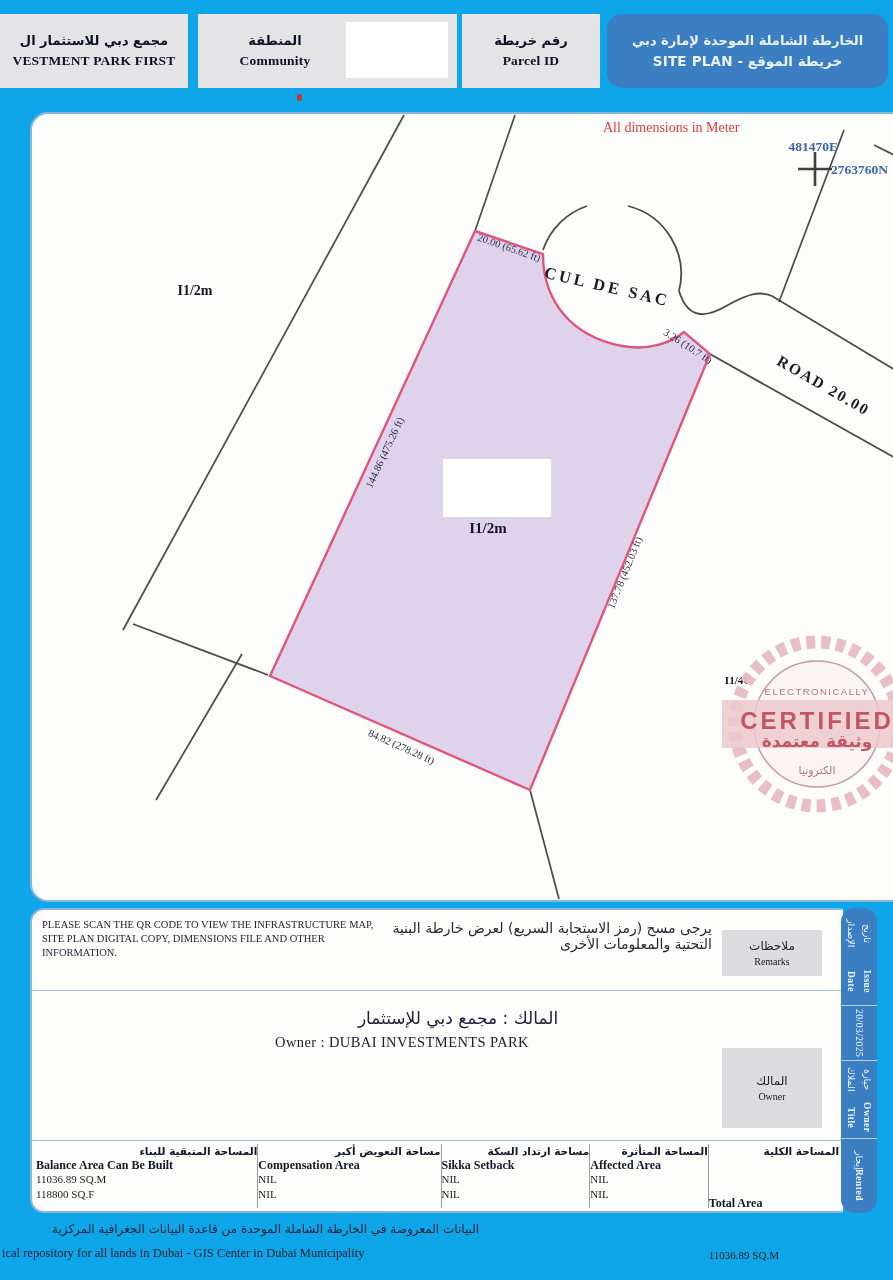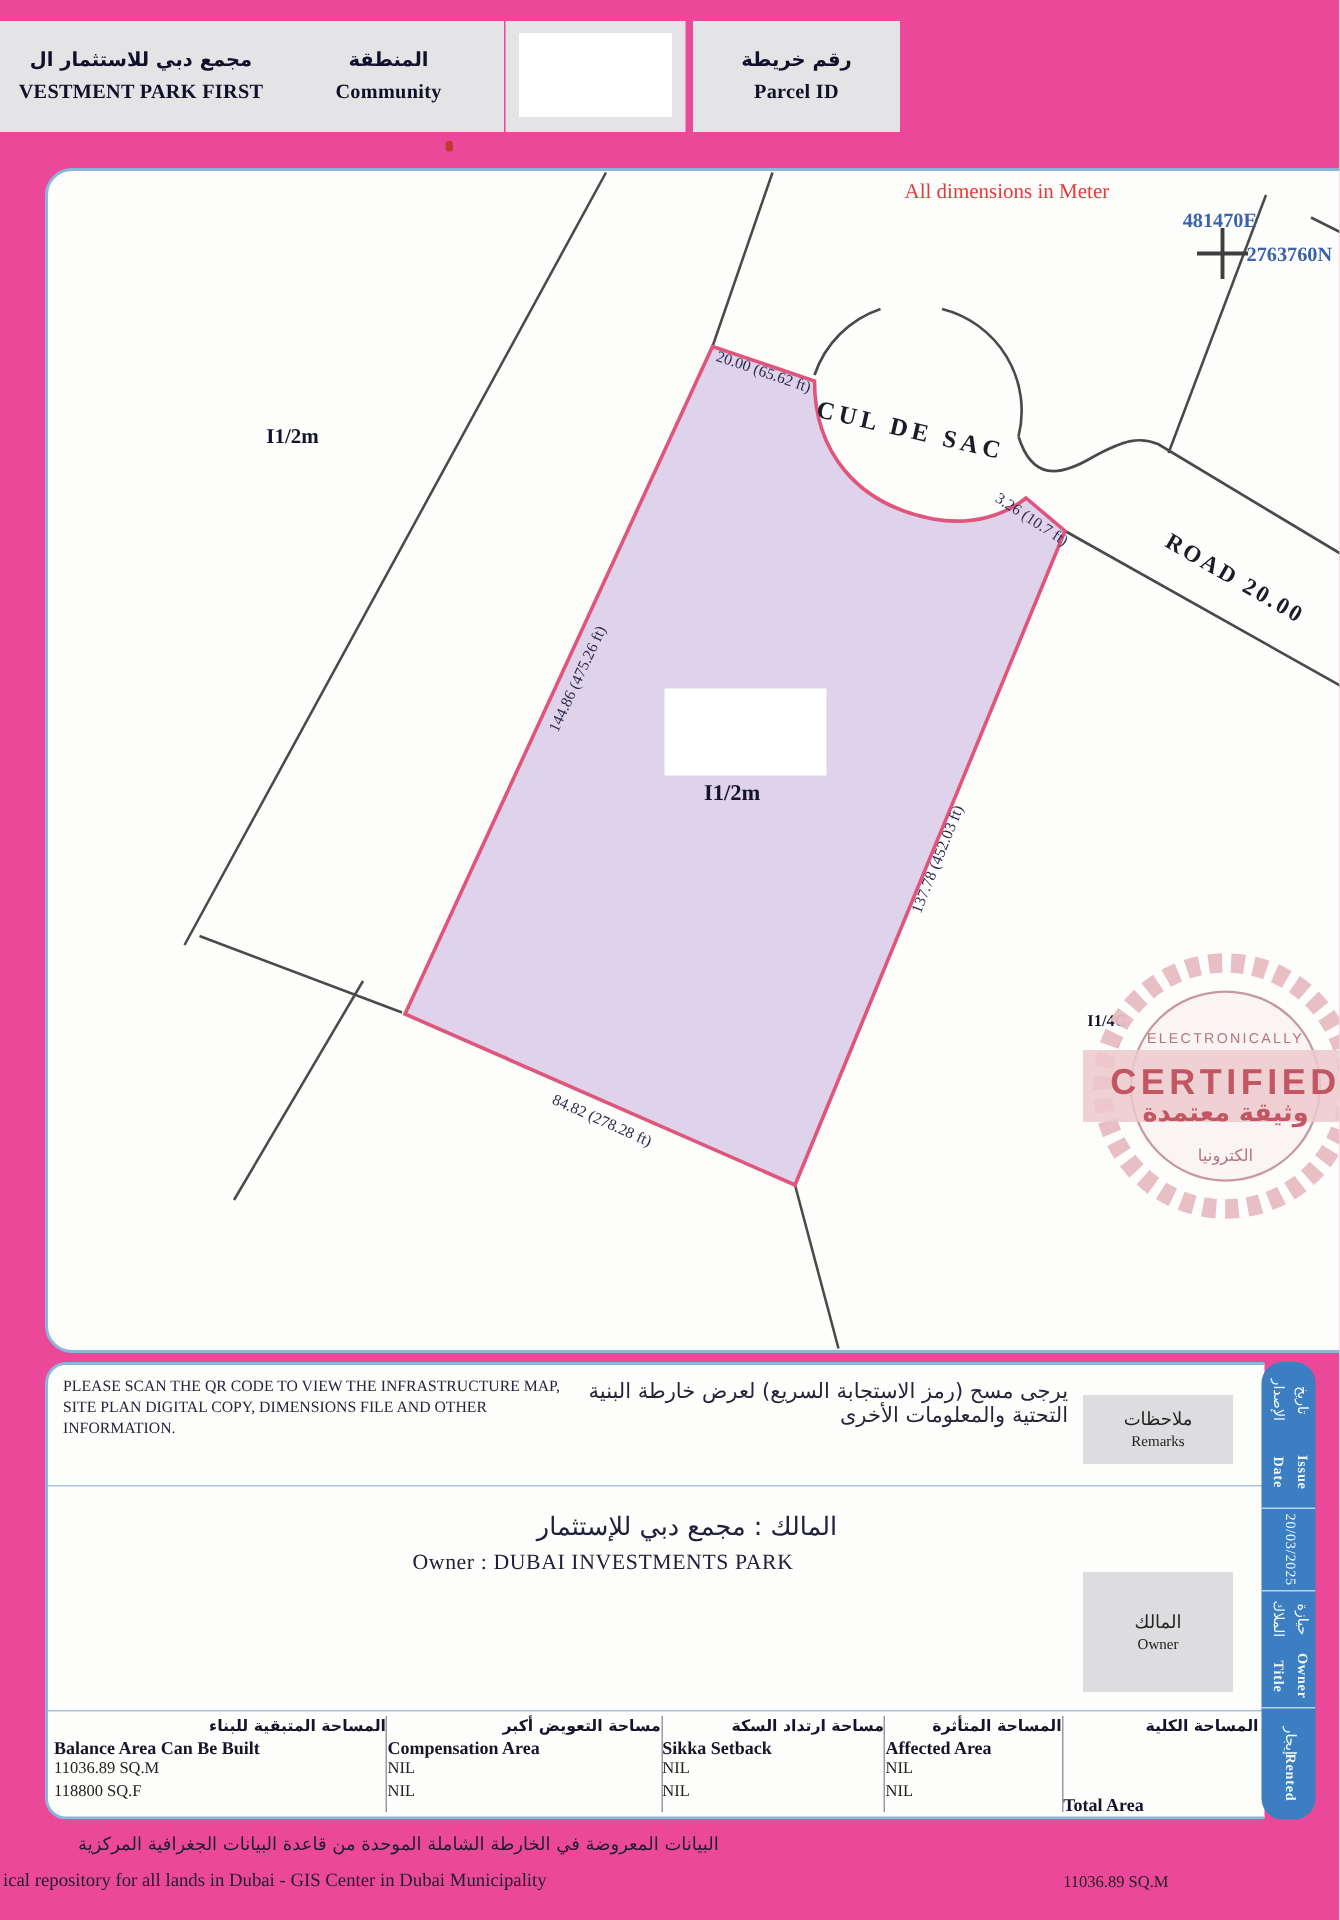--- a/index.html
+++ b/index.html
@@ -1,16 +1,16 @@
 <!DOCTYPE html>
 <html><head>
 <meta charset="utf-8">
 <style>
   html,body{margin:0;padding:0;background:#f6f5f3;}
-  #page{position:relative;width:893px;height:1280px;background:#ec4899;overflow:hidden;
+  #page{position:relative;width:893px;height:1280px;background:#0ea5e9;overflow:hidden;
         font-family:"Liberation Serif", serif;color:#15152a;text-decoration:underline;}
   
   .hbox{position:absolute;top:14px;height:74px;background:#e4e4e7;display:flex;flex-direction:column;
         align-items:center;justify-content:center;gap:5px;}
   .hbox .ar{font-size:13px;font-weight:bold;color:#101028;}
   .hbox .en{font-size:13.5px;font-weight:bold;color:#101028;letter-spacing:.2px;}
   #hbox-title{background:#3b7ec2;border-radius:15px;color:#eaf2fb;}
   #hbox-title .ar,#hbox-title .en{color:#eaf2fb;font-weight:bold;}
   #hbox-blank{position:absolute;background:#ffffff;}
   .red-mark{position:absolute;left:297px;top:94px;width:5px;height:7px;background:#c23a2e;border-radius:2px;}
@@ -57,30 +57,34 @@
 </style>
 </head>
 <body>
 
 <div id="page">
 
   <div class="hbox" id="hbox-project" style="left:0;width:188px;">
     <div class="ar" style="font-family:'DejaVu Sans',sans-serif;">مجمع دبي للاستثمار ال</div>
     <div class="en">VESTMENT PARK FIRST</div>
   </div>
-  <div class="hbox" id="hbox-community" style="left:182px;width:154px;">
+  <div class="hbox" id="hbox-community" style="left:198px;width:154px;">
     <div class="ar" style="font-family:'DejaVu Sans',sans-serif;">المنطقة</div>
     <div class="en">Community</div>
   </div>
   <div class="hbox" id="hbox-value" style="left:337px;width:120px;">
     <div id="hbox-blank" style="left:9px;top:8px;width:102px;height:56px;"></div>
   </div>
   <div class="hbox" id="hbox-parcel" style="left:462px;width:138px;">
     <div class="ar" style="font-family:'DejaVu Sans',sans-serif;">رقم خريطة</div>
     <div class="en">Parcel ID</div>
+  </div>
+  <div class="hbox" id="hbox-title" style="left:607px;width:281px;">
+    <div class="ar" style="font-family:'DejaVu Sans',sans-serif;">الخارطة الشاملة الموحدة لإمارة دبي</div>
+    <div class="en" style="direction:rtl;font-family:'DejaVu Sans',sans-serif;">خريطة الموقع - SITE PLAN</div>
   </div>
   <div class="red-mark"></div>
 
   <div id="map-box">
     <svg viewBox="30 112 850 786">
 
       <g stroke="#4a4a4a" stroke-width="1.7" fill="none">
         <path d="M 366,113 L 85,628"></path>
         <path d="M 477,113 L 437,229"></path>
         <path d="M 95,622 L 230,673"></path>

